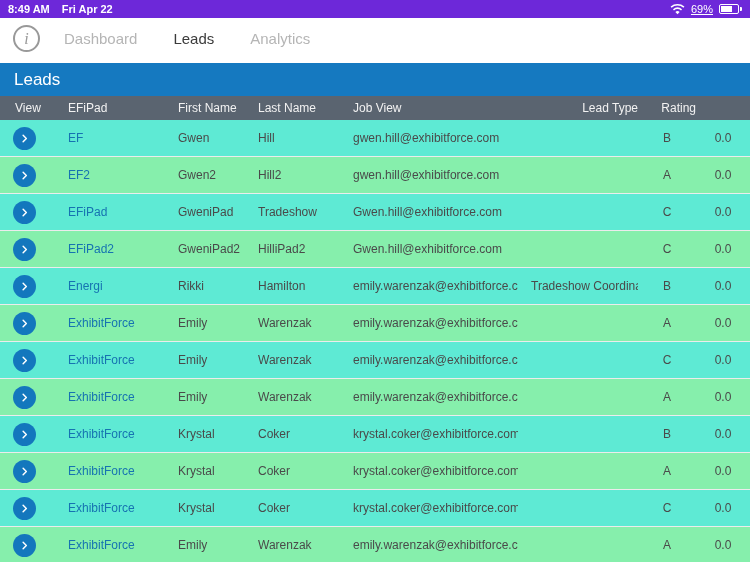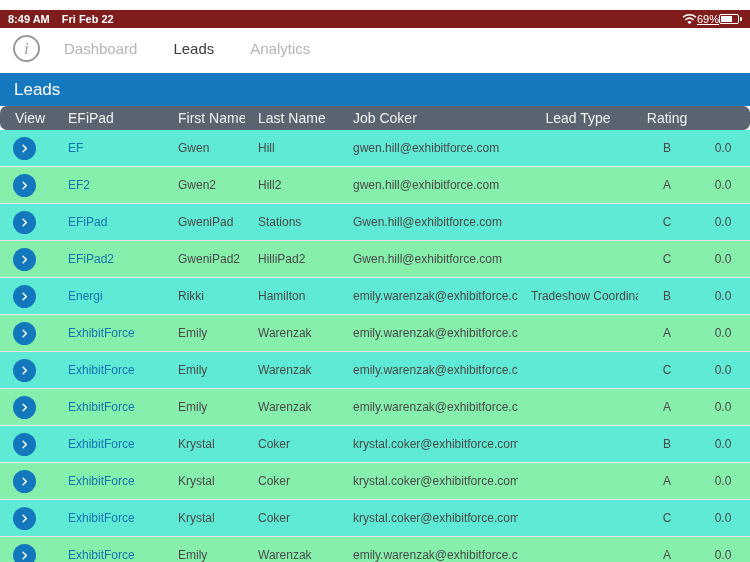--- a/index.html
+++ b/index.html
@@ -1,24 +1,24 @@
 <!DOCTYPE html>
 <html><head>
 <meta charset="utf-8">
 <style>
   * { margin:0; padding:0; box-sizing:border-box; }
   html,body { width:750px; height:562px; overflow:hidden; background:#fff;
               font-family:"Liberation Sans", sans-serif; }
 
   
-  .status-bar { height:18px; background:#7f1d1d; color:#fff; display:flex;
+  .status-bar { height:18px; background:#6d28d9; color:#fff; display:flex;
                 align-items:center; justify-content:space-between; padding:0 8px;
-                font-size:11px; font-weight:700;margin-top:10px; }
+                font-size:11px; font-weight:700; }
   .sb-left { display:flex; gap:12px; align-items:center; }
-  .sb-right { display:flex; align-items:center; font-weight:400;text-decoration:underline; }
+  .sb-right { display:flex; gap:6px; align-items:center; font-weight:400;text-decoration:underline; }
   .battery { display:flex; align-items:center; }
   .battery-body { width:20px; height:10px; border:1px solid #fff; border-radius:2px;
                   padding:1px; display:flex; }
   .battery-fill { height:100%; width:69%; background:#fff; }
   .battery-nub { width:2px; height:4px; background:#fff; border-radius:0 1px 1px 0; margin-left:1px; }
 
   
   .navbar { height:41px; display:flex; align-items:center; padding:0 13px; background:#fff; }
   .logo { width:27px; height:27px; border:2px solid #999; border-radius:50%; flex:0 0 auto;
           display:flex; align-items:center; justify-content:center; color:#999;
@@ -27,42 +27,42 @@
   .tab { color:#b5b5b5; cursor:pointer; }
   .tab.active { color:#3b3b3b; }
   .nav-right { margin-left:auto; font-size:15px; color:#111; cursor:pointer; }
 
   
   .banner { margin-top:4px; height:33px; background:#1579c0; color:#fff;
             display:flex; align-items:center; padding-left:14px; font-size:17px; }
 
   
   .grid-cols { display:grid; grid-template-columns:55px 110px 80px 95px 178px 120px 58px 54px; }
-  .table-header { background:#5a6470; color:#f2f2f2; font-size:14px; height:24px; align-items:center;border-radius:7px; }
+  .table-header { background:#5a6470; color:#f2f2f2; font-size:12px; height:24px; align-items:center; }
   .th { padding-left:13px; white-space:nowrap; overflow:hidden; }
   .th.first { padding-left:15px; }
-  .th.center { padding-left:0; text-align:center; }
+  .th.center { padding-left:0; text-align:right; }
 
   .row { height:37px; align-items:center; font-size:12px; color:#4a4a4a;
          background:#5eead4; border-bottom:1px solid #ececec; }
   .row.alt { background:#86efac; }
   .cell { padding-left:13px; white-space:nowrap; overflow:hidden; }
   .cell.center { padding-left:0; text-align:center; }
   .cell.company { color:#1673b1; cursor:pointer; }
   .view-btn { width:23px; height:23px; border:none; border-radius:50%; background:#1377bd;
               margin-left:13px; display:flex; align-items:center; justify-content:center;
               cursor:pointer; }
 </style>
 </head>
 <body>
 
 <div class="status-bar">
   <div class="sb-left">
     <span>8:49 AM</span>
-    <span>Fri Feb 22</span>
+    <span>Fri Apr 22</span>
   </div>
   <div class="sb-right">
     <svg width="15" height="11" viewBox="0 0 16 12">
       <path d="M1 3.4 A11 11 0 0 1 15 3.4" stroke="#fff" stroke-width="1.7" fill="none"></path>
       <path d="M3.6 6.3 A7 7 0 0 1 12.4 6.3" stroke="#fff" stroke-width="1.7" fill="none"></path>
       <path d="M8 11.3 L10.3 8.6 A3.6 3.6 0 0 0 5.7 8.6 Z" fill="#fff"></path>
     </svg>
     <span>69%</span>
     <span class="battery">
       <span class="battery-body">
@@ -86,21 +86,21 @@
 
 <div class="banner">
   <span>Leads</span>
 </div>
 
 <div class="grid-cols table-header">
   <div class="th first">View</div>
   <div class="th">EFiPad</div>
   <div class="th">First Name</div>
   <div class="th">Last Name</div>
-  <div class="th">Job Coker</div>
+  <div class="th">Job View</div>
   <div class="th center">Lead Type</div>
   <div class="th center">Rating</div>
 </div>
 
 <div>
     <div class="grid-cols row">
     <div class="cell" style="padding-left:0;">
       <button class="view-btn">
         <svg width="11" height="11" viewBox="0 0 24 24">
           <path d="M9 5 L16 12 L9 19" stroke="#fff" stroke-width="3.2" fill="none" stroke-linecap="round" stroke-linejoin="round"></path>
@@ -134,21 +134,21 @@
     <div class="grid-cols row">
     <div class="cell" style="padding-left:0;">
       <button class="view-btn">
         <svg width="11" height="11" viewBox="0 0 24 24">
           <path d="M9 5 L16 12 L9 19" stroke="#fff" stroke-width="3.2" fill="none" stroke-linecap="round" stroke-linejoin="round"></path>
         </svg>
       </button>
     </div>
     <div class="cell company">EFiPad</div>
     <div class="cell">GweniPad</div>
-    <div class="cell">Stations</div>
+    <div class="cell">Tradeshow</div>
     <div class="cell">Gwen.hill@exhibitforce.com</div>
     <div class="cell"></div>
     <div class="cell center">C</div>
     <div class="cell center">0.0</div>
   </div>
     <div class="grid-cols row alt">
     <div class="cell" style="padding-left:0;">
       <button class="view-btn">
         <svg width="11" height="11" viewBox="0 0 24 24">
           <path d="M9 5 L16 12 L9 19" stroke="#fff" stroke-width="3.2" fill="none" stroke-linecap="round" stroke-linejoin="round"></path>

